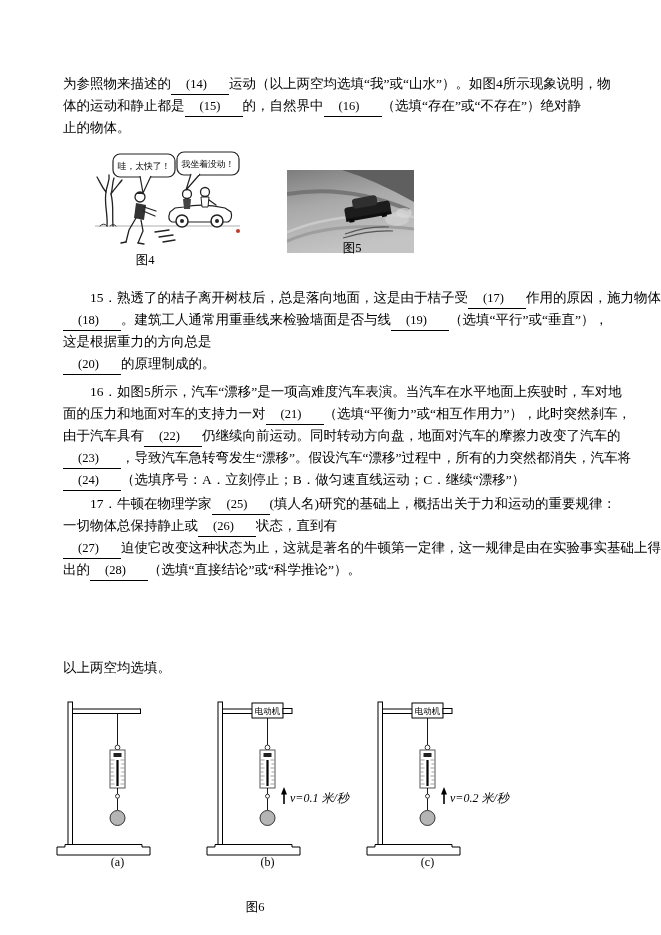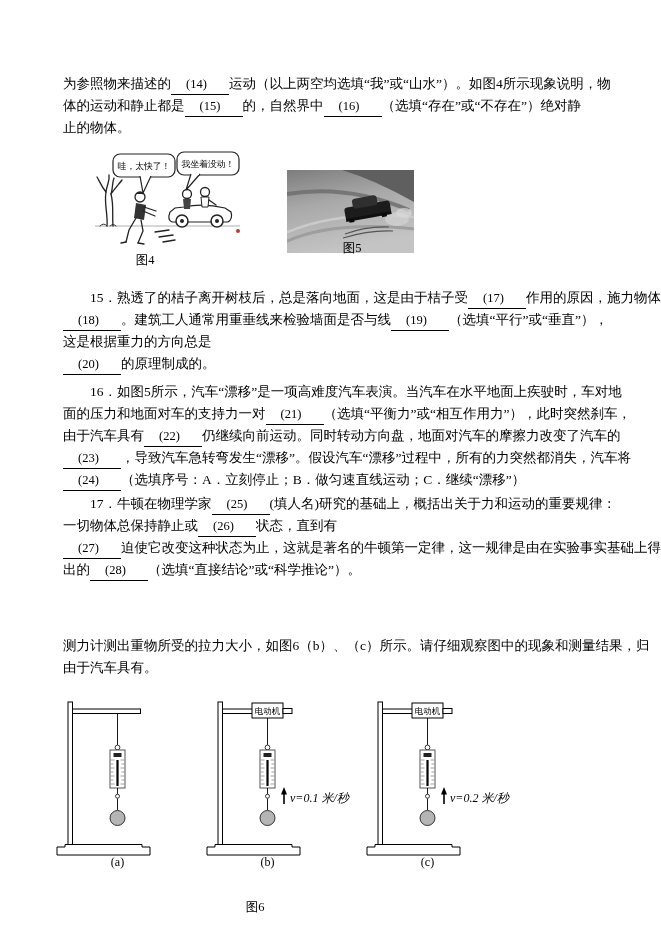--- a/index.html
+++ b/index.html
@@ -56,21 +56,21 @@
 </head>
 <body>
 
 <div class="page" data-name="worksheet-page">
 
   <div class="text-layer" data-name="paragraphs">
       <div class="para" data-name="para-q14"><span data-name="text-run">为参照物来描述的</span><span class="blank" data-name="answer-blank-14">(14)</span><span data-name="text-run">运动（以上两空均选填“我”或“山水”）。如图4所示现象说明，物</span><br><span data-name="text-run">体的运动和静止都是</span><span class="blank" data-name="answer-blank-15">(15)</span><span data-name="text-run">的，自然界中</span><span class="blank" data-name="answer-blank-16">(16)</span><span data-name="text-run">（选填“存在”或“不存在”）绝对静</span><br><span data-name="text-run">止的物体。</span></div>
       <div class="para" data-name="para-q15"><span data-name="text-run">　　15．熟透了的桔子离开树枝后，总是落向地面，这是由于桔子受</span><span class="blank" data-name="answer-blank-17">(17)</span><span data-name="text-run">作用的原因，施力物体是</span><br><span class="blank" data-name="answer-blank-18">(18)</span><span data-name="text-run">。建筑工人通常用重垂线来检验墙面是否与线</span><span class="blank" data-name="answer-blank-19">(19)</span><span data-name="text-run">（选填“平行”或“垂直”），</span><br><span data-name="text-run">这是根据重力的方向总是</span><br><span class="blank" data-name="answer-blank-20">(20)</span><span data-name="text-run">的原理制成的。</span></div>
       <div class="para" data-name="para-q16"><span data-name="text-run">　　16．如图5所示，汽车“漂移”是一项高难度汽车表演。当汽车在水平地面上疾驶时，车对地</span><br><span data-name="text-run">面的压力和地面对车的支持力一对</span><span class="blank" data-name="answer-blank-21">(21)</span><span data-name="text-run">（选填“平衡力”或“相互作用力”），此时突然刹车，</span><br><span data-name="text-run">由于汽车具有</span><span class="blank" data-name="answer-blank-22">(22)</span><span data-name="text-run">仍继续向前运动。同时转动方向盘，地面对汽车的摩擦力改变了汽车的</span><br><span class="blank" data-name="answer-blank-23">(23)</span><span data-name="text-run">，导致汽车急转弯发生“漂移”。假设汽车“漂移”过程中，所有的力突然都消失，汽车将</span><br><span class="blank" data-name="answer-blank-24">(24)</span><span data-name="text-run">（选填序号：A．立刻停止；B．做匀速直线运动；C．继续“漂移”）</span></div>
       <div class="para" data-name="para-q17"><span data-name="text-run">　　17．牛顿在物理学家</span><span class="blank" data-name="answer-blank-25">(25)</span><span data-name="text-run">(填人名)研究的基础上，概括出关于力和运动的重要规律：</span><br><span data-name="text-run">一切物体总保持静止或</span><span class="blank" data-name="answer-blank-26">(26)</span><span data-name="text-run">状态，直到有</span><br><span class="blank" data-name="answer-blank-27">(27)</span><span data-name="text-run">迫使它改变这种状态为止，这就是著名的牛顿第一定律，这一规律是由在实验事实基础上得</span><br><span data-name="text-run">出的</span><span class="blank" data-name="answer-blank-28">(28)</span><span data-name="text-run">（选填“直接结论”或“科学推论”）。</span></div>
-      <div class="para" data-name="para-q18"><br><br><span data-name="text-run">测力计测出重物所受的拉力大小，如图6（b）、（c）所示。请仔细观察图中的现象和测量结果，归</span><br><span data-name="text-run">由于汽车具有。</span></div>
+      <div class="para" data-name="para-q18"><br><br><br><span data-name="text-run">以上两空均选填。</span></div>
     </div>
 
   <svg id="fig4" class="fig-svg" width="168" height="100" viewBox="0 0 168 100" data-name="figure4-cartoon">
 
     <line x1="12" y1="76" x2="157" y2="76" stroke="#999" stroke-width="0.8" data-name="ground-line"></line>
 
     <g class="sketch" data-name="tree-drawing">
       <path d="M24,76 C25,64 21,54 23,42 M30,76 C29,64 31,56 28,44"></path>
       <path d="M23,42 C18,36 16,30 14,27 M23,42 C24,34 27,31 26,25 M28,44 C32,38 36,34 39,30 M28,44 C30,38 29,33 31,28"></path>
       <path d="M17,76 q4,-4 7,0 M27,76 q3,-3 6,0" stroke-width="0.9"></path>

